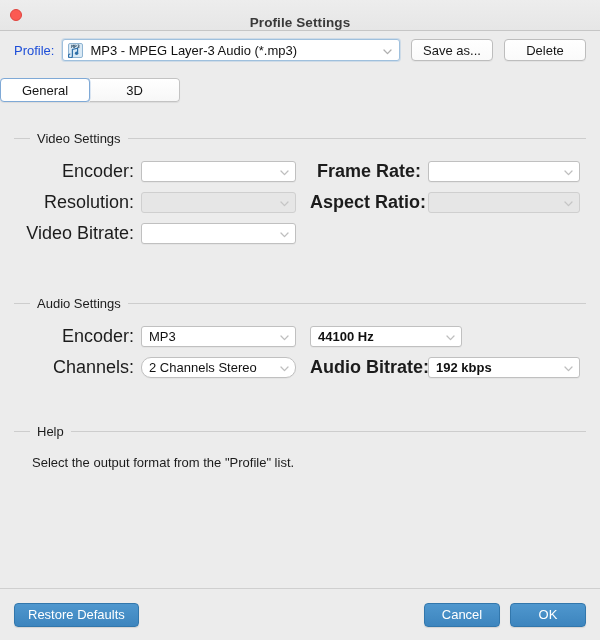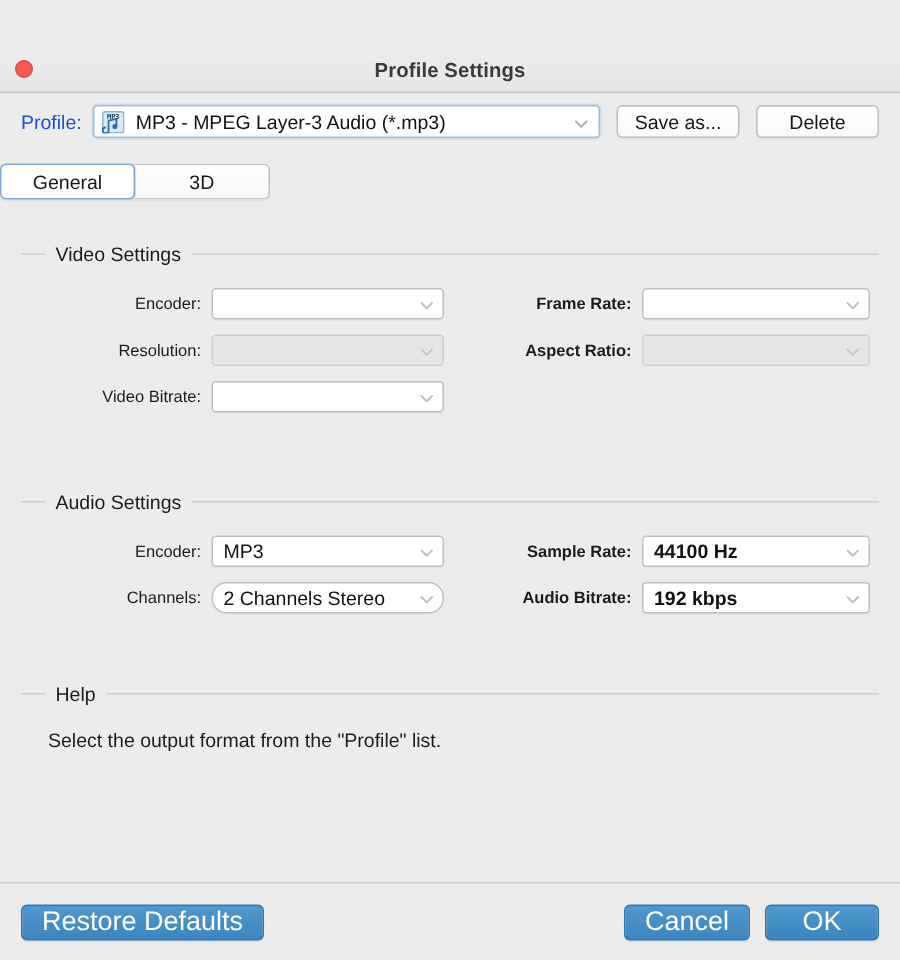--- a/index.html
+++ b/index.html
@@ -17,23 +17,22 @@
     -webkit-font-smoothing: antialiased;
   }
 
   
   .titlebar {
     position: relative;
     height: 30px;
     background: linear-gradient(#ededed, #e6e6e6);
     border-bottom: 1px solid #c6c6c6;
     display: flex;
-    align-items: center;
+    align-items: flex-end;
     justify-content: center;
-    margin-top: 31px;
   }
   .close-btn {
     position: absolute;
     left: 10px;
     top: 9px;
     width: 12px;
     height: 12px;
     border-radius: 50%;
     background: #fb5a53;
     border: 0.5px solid #e0443e;
@@ -187,21 +186,21 @@
     height: 31px;
   }
   .cell {
     display: flex;
     align-items: center;
   }
   .cell.left  { width: 296px; }
   .cell.right { width: 270px; font-weight: bold; }
   .fld-label {
     text-align: right;
-    font-size: 11px;
+    font-size: 18px;
     color: #1c1c1c;
     white-space: nowrap;
     padding-right: 7px;
     box-sizing: border-box;
   }
   .cell.left  .fld-label { width: 127px; }
   .cell.right .fld-label { width: 118px; }
 
   .combo {
     height: 21px;
@@ -254,21 +253,21 @@
     align-items: center;
     padding: 0 14px;
   }
   .blue-btn {
     height: 24px;
     background: linear-gradient(#4f97ce, #3d85be);
     border: 1px solid #3277ac;
     border-radius: 4px;
     color: #ffffff;
     font-family: "Liberation Sans", sans-serif;
-    font-size: 18px;
+    font-size: 13px;
     display: flex;
     align-items: center;
     justify-content: center;
     padding: 0 13px;
     box-sizing: border-box;
     cursor: default;
     box-shadow: 0 1px 1px rgba(0,0,0,0.10);
     white-space: nowrap;
   }
   .spacer { flex: 1; }
@@ -404,21 +403,20 @@
         <div class="combo w-video">
           <span class="val">MP3</span>
           <span class="chev">
             <svg width="11" height="11" viewBox="0 0 11 11">
                 <path d="M2 4 L5.5 7.6 L9 4" fill="none" stroke="#8a8a8a" stroke-width="1.3" stroke-linecap="round" stroke-linejoin="round"></path>
               </svg>
           </span>
         </div>
       </div>
       <div class="cell right">
-        <span class="fld-label">Sample Rate:</span>
         <div class="combo w-right">
           <span class="val">44100 Hz</span>
           <span class="chev">
             <svg width="11" height="11" viewBox="0 0 11 11">
                 <path d="M2 4 L5.5 7.6 L9 4" fill="none" stroke="#8a8a8a" stroke-width="1.3" stroke-linecap="round" stroke-linejoin="round"></path>
               </svg>
           </span>
         </div>
       </div>
     </div>

